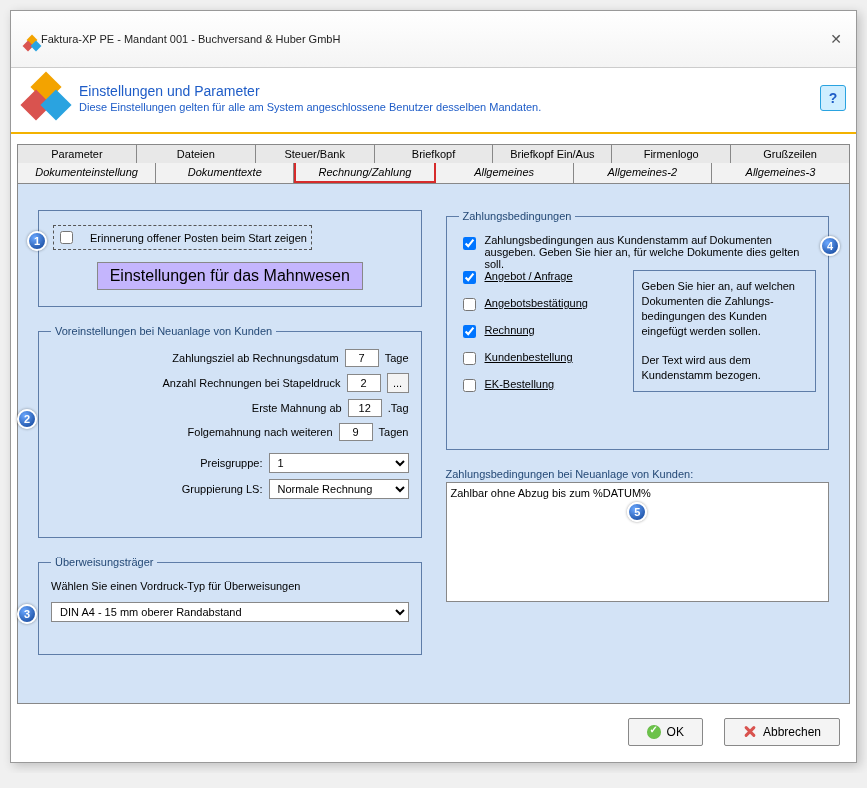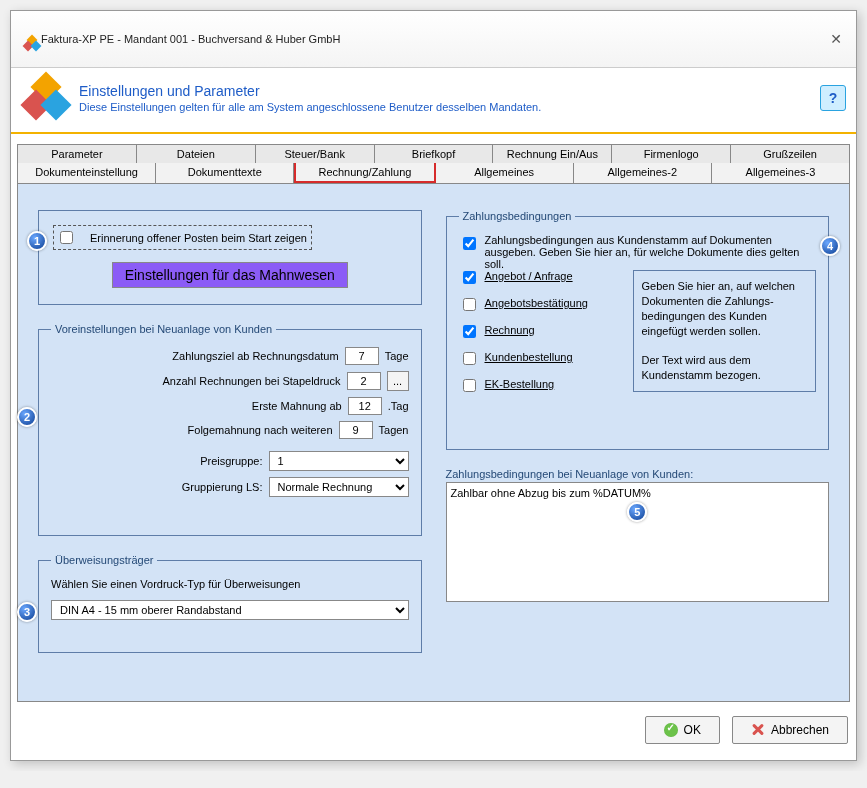--- a/index.html
+++ b/index.html
@@ -56,40 +56,40 @@
   .content { padding: 10px 6px 0 6px; background:#fff;}
   .tabs-wrap { }
   .tabrow { display:flex; }
   .tab {
     flex:1; text-align:center; padding:3px 4px;
     border:1px solid #888; border-bottom:none;
     background:#e8e8e8; cursor:pointer; font-size:11px;
   }
   .tab + .tab { border-left:none;}
   .tab.active-tab { background:#fff; border:2px solid #d62b2b; position:relative; z-index:2;}
-  .tabrow2 .tab { background:#f2f2f2; border-top:none;}
+  .tabrow2 .tab { background:#f2f2f2; border-top:none;font-style:italic;}
   .tab-body {
     border:1px solid #888; background:#d3e3f6;
     padding: 26px 20px 30px 20px; min-height:500px;
     position:relative;
   }
   .cols { display:flex; gap:24px;}
   .col { flex:1; position:relative;}
   fieldset {
     border:1px solid #5e7da8; padding:12px 12px 32px 12px;
     margin:0 0 18px 0; position:relative;
   }
   legend { color:#244976; padding:0 4px; font-size:11px;}
   .no-border-fs { border:none; padding:0; margin-bottom:18px; position:relative;}
   .chk { display:flex; align-items:flex-start; gap:6px; margin-bottom:4px;text-decoration:underline;}
   .chk input { margin-top:1px;}
   .chk label { color:#000;}
   .btn {
-    display:inline-block; padding:4px 12px; background:#8b5cf6;
-    border:1px solid #888; cursor:pointer; font-size:14px;
+    display:inline-block; padding:4px 12px; background:#c4b5fd;
+    border:1px solid #888; cursor:pointer; font-size:16px;
   }
   .row { display:flex; align-items:center; justify-content:flex-end; gap:6px; margin-bottom:6px;}
   .row label { color:#000;}
   .num-in {
     width:34px; text-align:center; padding:2px 2px;
     border:1px solid #888; background:#fff; font-size:11px;
   }
   .sel {
     border:1px solid #888; background:#fff; padding:2px 4px; font-size:11px;
     height:20px;
@@ -103,22 +103,22 @@
   .info-box {
     border:1px solid #5e7da8; padding:8px; font-size:11px;
     color:#000; line-height:1.35;
   }
   .textarea {
     width:100%; height:120px; border:1px solid #888; background:#fff;
     padding:4px; font-size:11px; resize:none; font-family:inherit;
   }
   .sect-label { color:#244976; margin-bottom:2px;}
   .footer {
-    display:flex; justify-content:flex-end; gap:12px;
-    padding: 14px 8px 16px 16px; background:#fff;
+    display:flex; justify-content:flex-end; gap:21px;
+    padding: 14px 16px 16px 16px; background:#fff;
   }
   .btn-main {
     display:flex; align-items:center; gap:6px; padding:6px 18px;
     border:1px solid #888; background:#f4f4f4; cursor:pointer; font-size:12px;
     border-radius:2px;
   }
   .ic { display:inline-block; width:14px; height:14px;}
   .ic.ok { background: radial-gradient(circle at 50% 50%, #6cc24a 60%, #3e8e25 100%); border-radius:50%; position:relative;}
   .ic.ok::after{ content:'✓'; color:#fff; font-size:10px; position:absolute; left:3px; top:-1px; font-weight:bold;}
   .ic.cancel { position:relative;}
@@ -173,21 +173,21 @@
     <div class="help-btn">?</div>
   </div>
 
   <div class="content">
     <div class="tabs-wrap">
       <div class="tabrow">
         <div class="tab">Parameter</div>
         <div class="tab">Dateien</div>
         <div class="tab">Steuer/Bank</div>
         <div class="tab">Briefkopf</div>
-        <div class="tab">Rechnung Ein/Aus</div>
+        <div class="tab">Briefkopf Ein/Aus</div>
         <div class="tab">Firmenlogo</div>
         <div class="tab">Grußzeilen</div>
       </div>
       <div class="tabrow tabrow2">
         <div class="tab">Dokumenteinstellung</div>
         <div class="tab">Dokumenttexte</div>
         <div class="tab active-tab">Rechnung/Zahlung</div>
         <div class="tab">Allgemeines</div>
         <div class="tab">Allgemeines-2</div>
         <div class="tab">Allgemeines-3</div>

